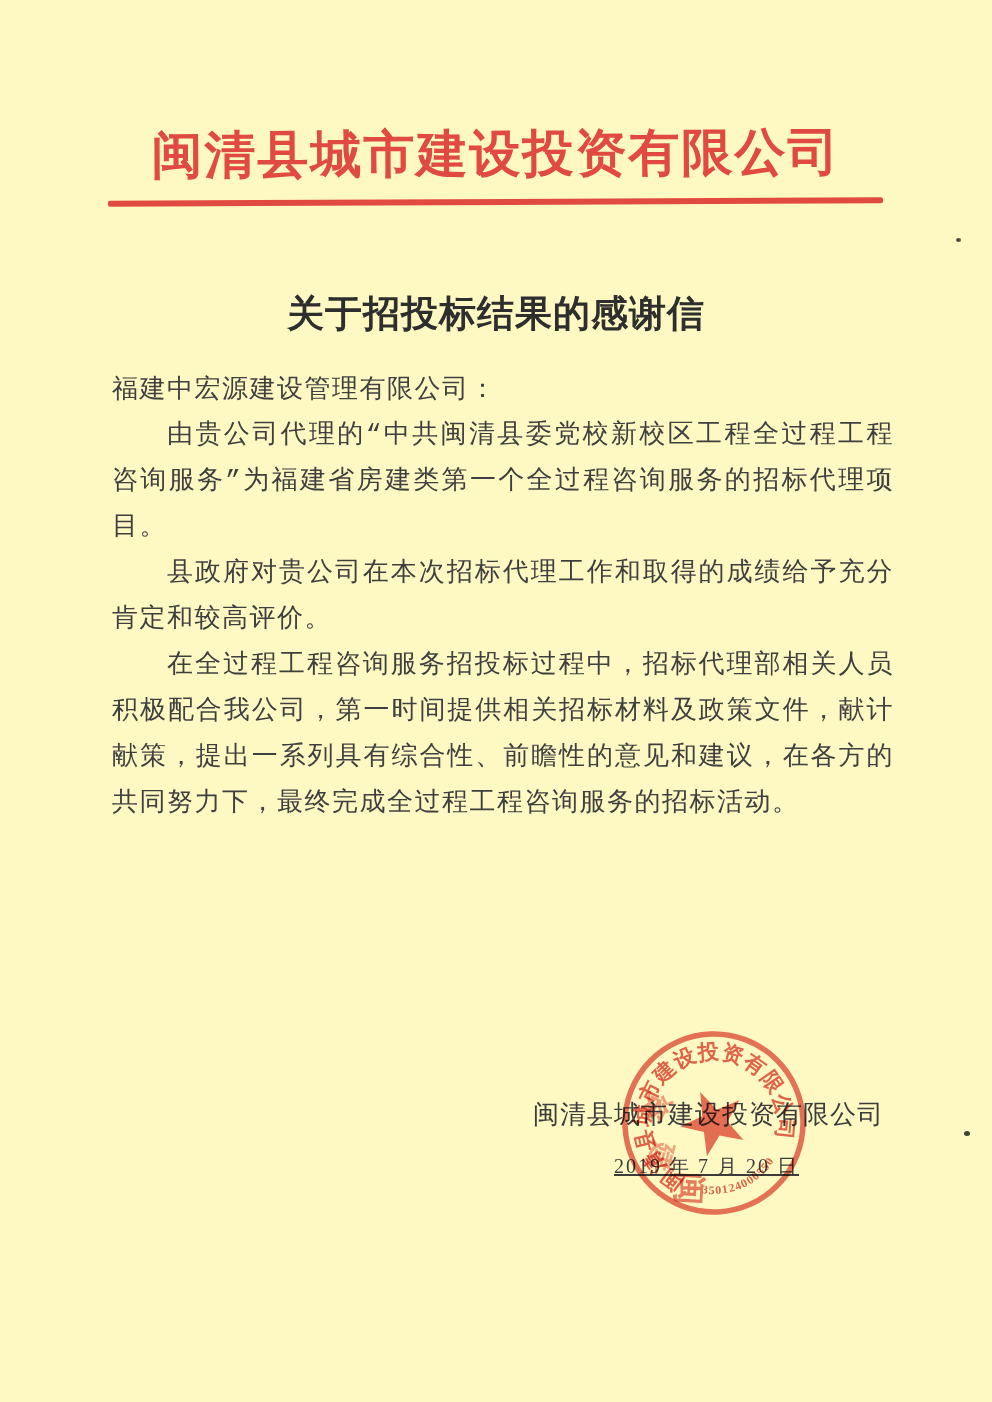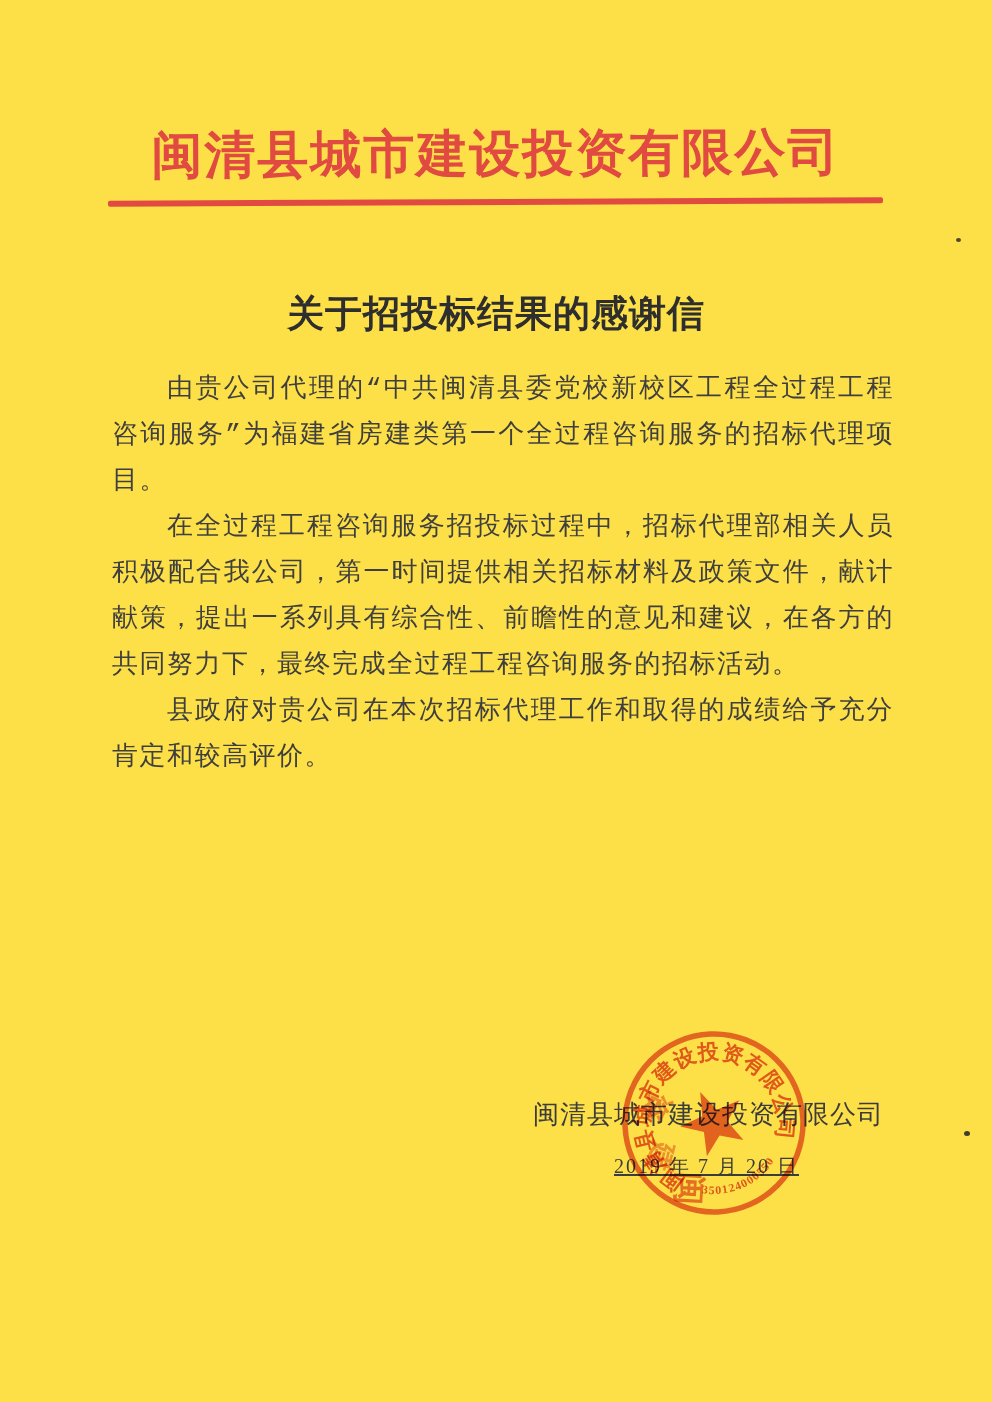--- a/index.html
+++ b/index.html
@@ -1,20 +1,20 @@
 <!DOCTYPE html>
 <html><head>
 <meta charset="utf-8">
 <style>
   html,body{margin:0;padding:0;background:#e9e9e9;}
   .page{
     position:relative;
     width:992px;height:1402px;
     margin:0 auto;
-    background:#fde047;
+    background:#fef9c3;
     overflow:hidden;
     font-family:"Liberation Serif","DejaVu Serif",serif;
   }
   
   .letterhead{
     position:absolute;top:120px;left:0;width:100%;
     text-align:center;
     font-family:"Liberation Serif","DejaVu Serif",serif;
     font-weight:700;
     font-size:51px;
@@ -94,23 +94,24 @@
 <body>
 
 <div class="page">
 
   <div class="letterhead">闽清县城市建设投资有限公司</div>
   <div class="red-rule"></div>
 
   <div class="letter-title">关于招投标结果的感谢信</div>
 
   <div class="letter-body">
+    <p>福建中宏源建设管理有限公司：</p>
     <p class="indent">由贵公司代理的“中共闽清县委党校新校区工程全过程工程咨询服务”为福建省房建类第一个全过程咨询服务的招标代理项目。</p>
+    <p class="indent">县政府对贵公司在本次招标代理工作和取得的成绩给予充分肯定和较高评价。</p>
     <p class="indent">在全过程工程咨询服务招投标过程中，招标代理部相关人员积极配合我公司，第一时间提供相关招标材料及政策文件，献计献策，提出一系列具有综合性、前瞻性的意见和建议，在各方的共同努力下，最终完成全过程工程咨询服务的招标活动。</p>
-    <p class="indent">县政府对贵公司在本次招标代理工作和取得的成绩给予充分肯定和较高评价。</p>
   </div>
 
   <div class="sig-company">闽清县城市建设投资有限公司</div>
   <div class="sig-date">2019 年 7 月 20 日</div>
 
   <svg class="seal" viewBox="0 0 192 192">
     <defs>
       <path id="seal-arc" d="M 47,137.1 A 64,64 0 1 1 145,137.1" fill="none"></path>
       <path id="seal-serial-arc" d="M 55.3,154.2 A 71,71 0 0 0 136.7,154.2" fill="none"></path>
     </defs>

